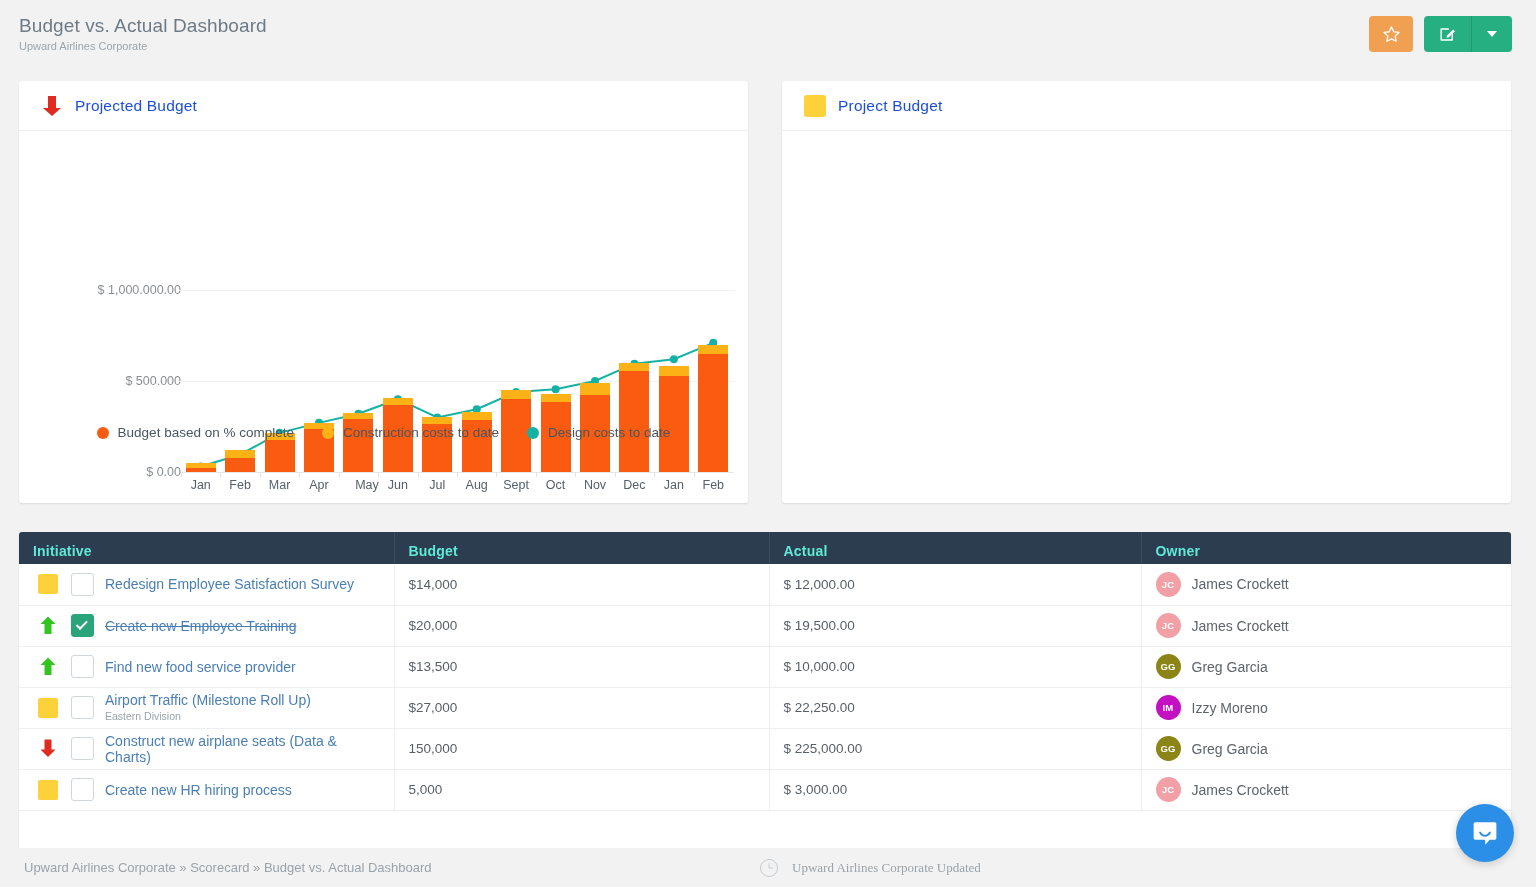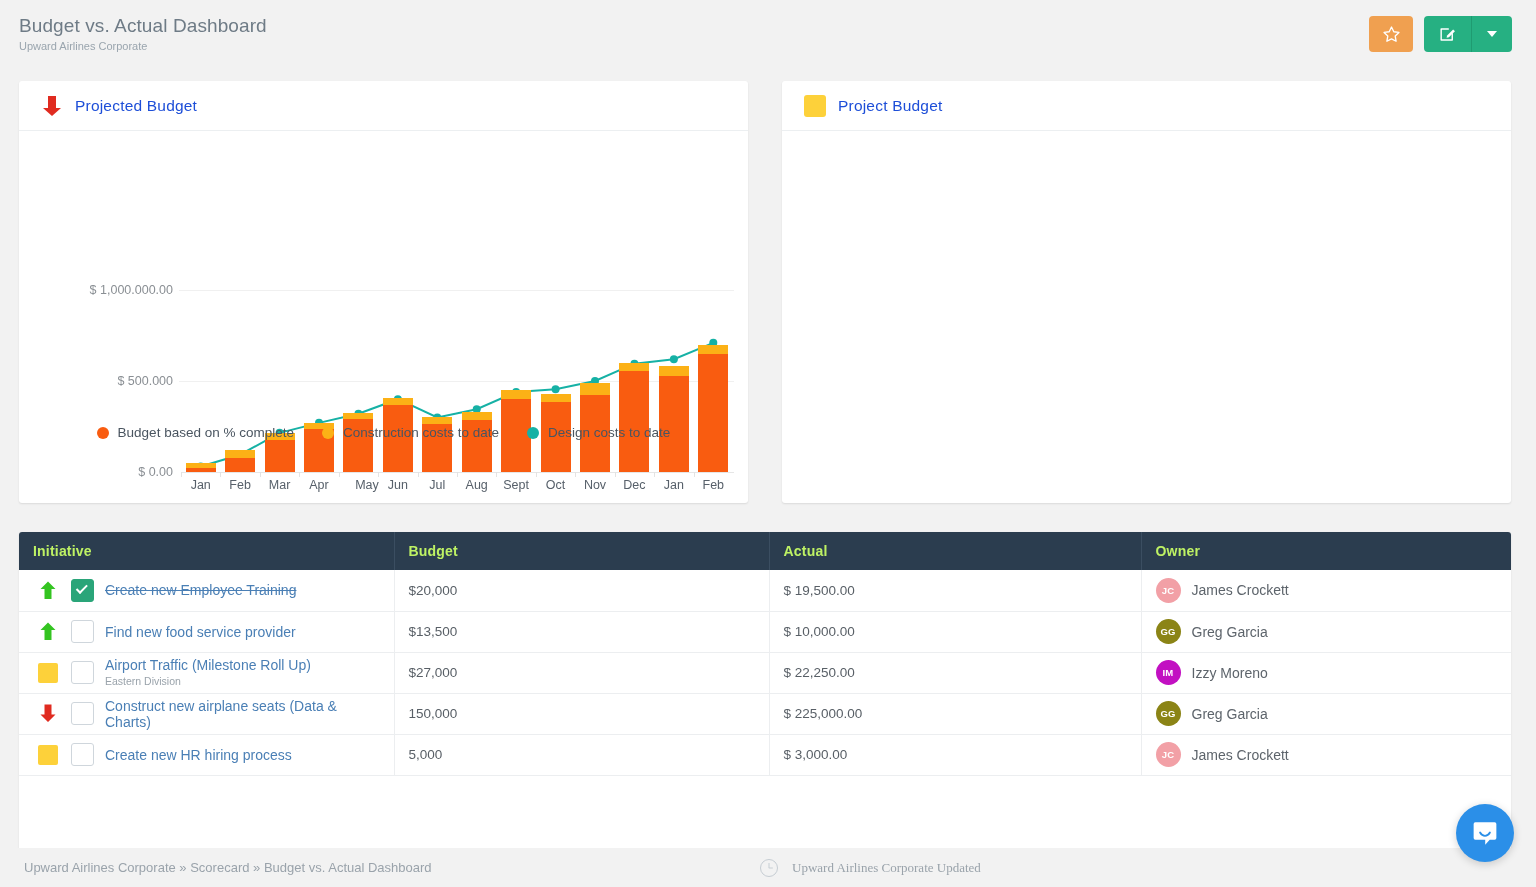--- a/index.html
+++ b/index.html
@@ -68,21 +68,21 @@
   .ico-sq-yellow {
     width: 22px; height: 22px; background: #fdd13a; border-radius: 3px; flex: none;
   }
 
   
   .chart-body { position: relative; width: 729px; height: 371px; }
   .y-label {
     position: absolute; right: 0; font-size: 12.5px; color: #8a8f94;
     transform: translateY(-50%); white-space: nowrap;
   }
-  .y-axis-zone { position: absolute; left: 4px; top: 0; width: 150px; height: 371px; }
+  .y-axis-zone { position: absolute; left: 12px; top: 0; width: 150px; height: 371px; }
   .gridline {
     position: absolute; left: 160px; width: 555px; height: 1px; background: #f0f0f0;
   }
   .plot {
     position: absolute; left: 162px; top: 0; width: 552px; height: 341px;
   }
   .bar-col {
     position: absolute; bottom: 80px; width: 30px;
   }
   .bar-seg-orange { width: 100%; background: #f95c10; }
@@ -125,22 +125,22 @@
   }
 
   
   #table-wrap {
     position: absolute; left: 19px; top: 532px; width: 1492px; height: 316px;
     overflow: hidden; background: #fff; border-radius: 3px 3px 0 0;
     box-shadow: 0 1px 2px rgba(0,0,0,.10);
   }
   table { width: 1492px; border-collapse: collapse; table-layout: fixed; }
   thead th {
-    background: #2b3d4f; color: #bef264; font-size: 14px; text-align: left;
-    padding: 11px 0 11px 14px; font-weight: bold; letter-spacing: .2px;
+    background: #2b3d4f; color: #5eead4; font-size: 14px; text-align: left;
+    padding: 11px 0 5px 14px; font-weight: bold; letter-spacing: .2px;
     border-right: 1px solid #3b4e61;
   }
   thead th:last-child { border-right: none; }
   tbody td {
     border-bottom: 1px solid #eceef0; border-right: 1px solid #eceef0;
     padding: 0 14px; height: 41px; vertical-align: middle;
     font-size: 13.5px; color: #585f66;
   }
   tbody td:last-child { border-right: none; }
   .col-init   { width: 375px; }
@@ -391,50 +391,72 @@
         <th class="col-budget">Budget</th>
         <th class="col-actual">Actual</th>
         <th class="col-owner">Owner</th>
       </tr>
     </thead>
     <tbody id="table-body">
         <tr>
       <td class="col-init">
         <div class="init-cell">
           <span class="status-ico">
-                <svg width="20" height="21" viewBox="0 0 20 21">
-                  <path d="M6.5 19V9h-4L10 1.6 17.5 9h-4v10z" fill="#34c421"></path>
-                </svg>
-              </span>
-          <span class="chk checked">
-                <span class="tickmark"></span>
-              </span>
+                <span class="sq-yellow"></span>
+              </span>
+          <span class="chk"></span>
           <span class="init-texts">
-            <span class="init-link done">Create new Employee Training</span>
+            <span class="init-link">Redesign Employee Satisfaction Survey</span>
 
           </span>
         </div>
       </td>
-      <td class="col-budget">$20,000</td>
-      <td class="col-actual">$ 19,500.00</td>
+      <td class="col-budget">$14,000</td>
+      <td class="col-actual">$ 12,000.00</td>
       <td class="col-owner">
         <div class="owner-cell">
           <span class="avatar" style="background:#f2a0a6">JC</span>
           <span class="owner-name">James Crockett</span>
         </div>
       </td>
         </tr>
         <tr>
       <td class="col-init">
         <div class="init-cell">
           <span class="status-ico">
                 <svg width="20" height="21" viewBox="0 0 20 21">
                   <path d="M6.5 19V9h-4L10 1.6 17.5 9h-4v10z" fill="#34c421"></path>
                 </svg>
               </span>
+          <span class="chk checked">
+                <span class="tickmark"></span>
+              </span>
+          <span class="init-texts">
+            <span class="init-link done">Create new Employee Training</span>
+
+          </span>
+        </div>
+      </td>
+      <td class="col-budget">$20,000</td>
+      <td class="col-actual">$ 19,500.00</td>
+      <td class="col-owner">
+        <div class="owner-cell">
+          <span class="avatar" style="background:#f2a0a6">JC</span>
+          <span class="owner-name">James Crockett</span>
+        </div>
+      </td>
+        </tr>
+        <tr>
+      <td class="col-init">
+        <div class="init-cell">
+          <span class="status-ico">
+                <svg width="20" height="21" viewBox="0 0 20 21">
+                  <path d="M6.5 19V9h-4L10 1.6 17.5 9h-4v10z" fill="#34c421"></path>
+                </svg>
+              </span>
           <span class="chk"></span>
           <span class="init-texts">
             <span class="init-link">Find new food service provider</span>
 
           </span>
         </div>
       </td>
       <td class="col-budget">$13,500</td>
       <td class="col-actual">$ 10,000.00</td>
       <td class="col-owner">

